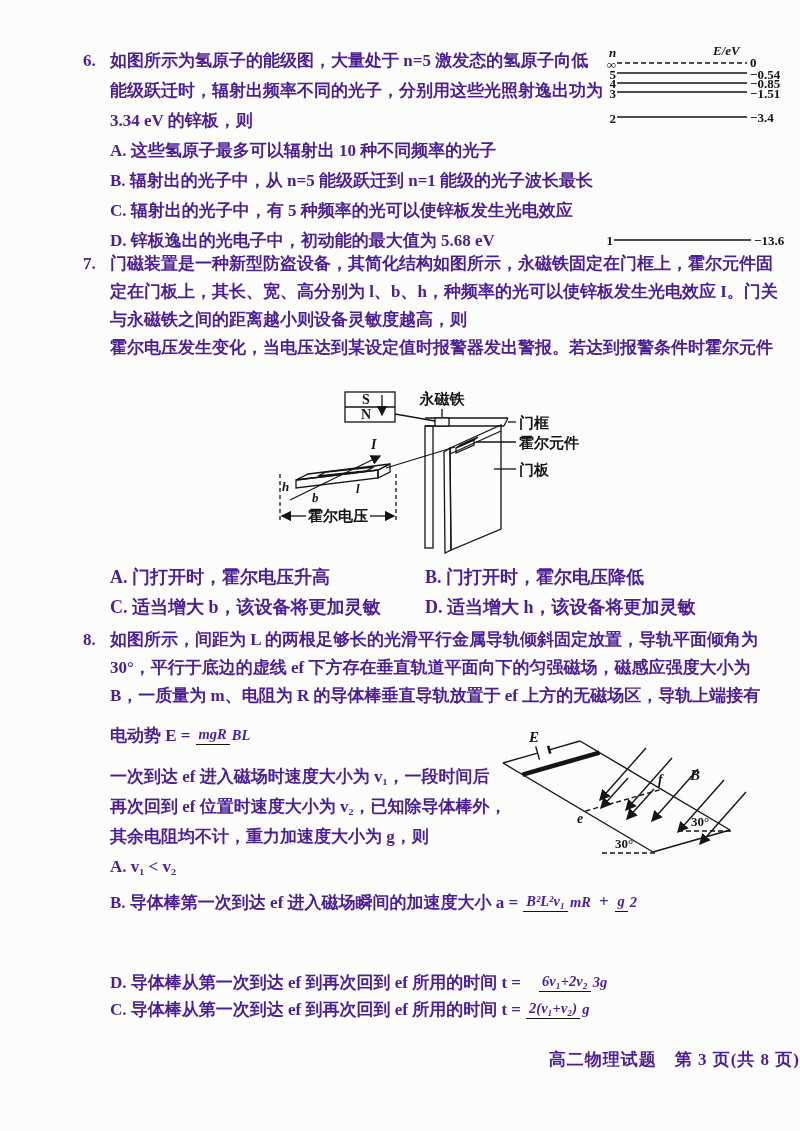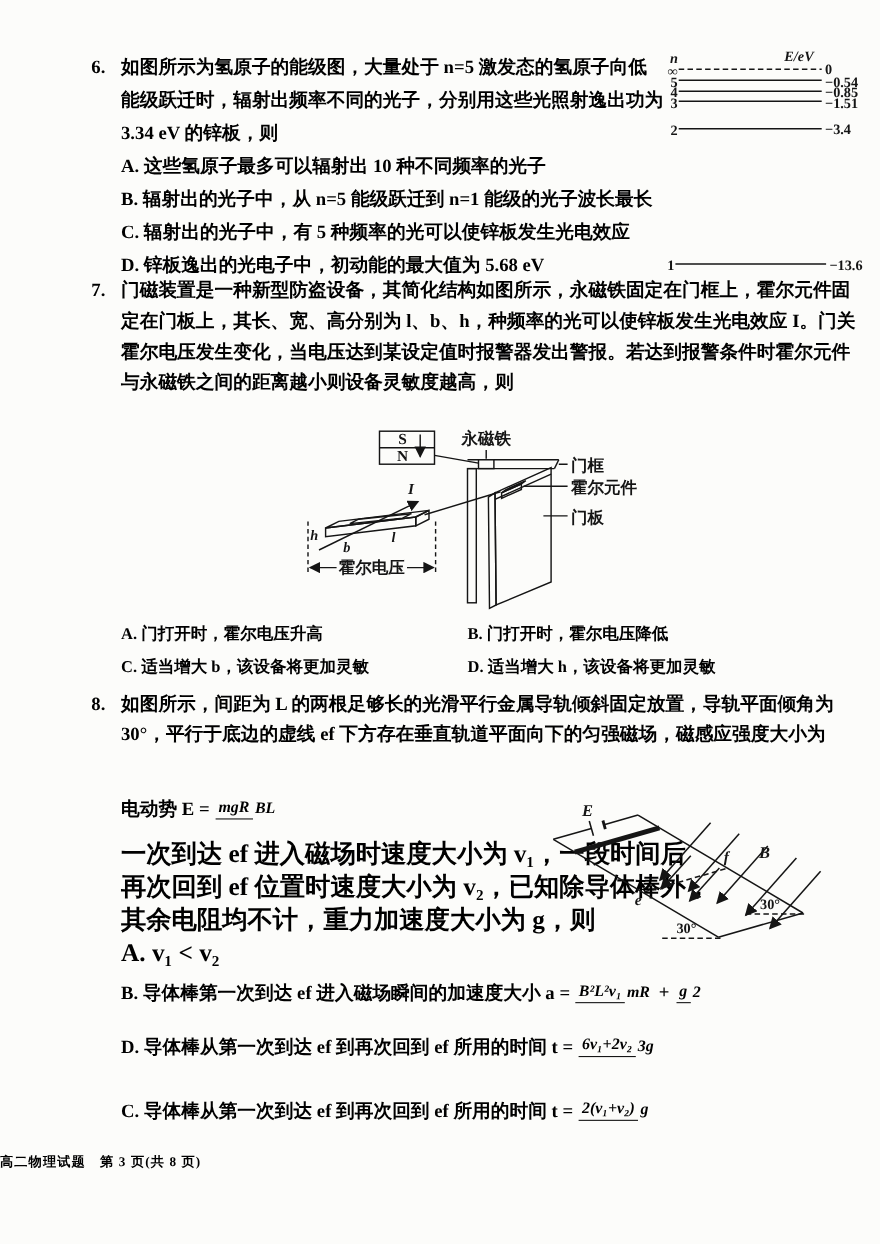--- a/index.html
+++ b/index.html
@@ -1,50 +1,50 @@
 <!DOCTYPE html>
 <html><head>
 <meta charset="utf-8">
 <style>
   html,body { margin:0; padding:0; background:#e8e8e6; }
   .page {
     position:relative; width:800px; height:1131px; margin:0 auto;
-    background:#fcfcfa; color:#000000; overflow:hidden;
+    background:#fcfcfa; color:#4c1d95; overflow:hidden;
     font-family:"Liberation Serif","DejaVu Serif",serif;
     font-weight:600;
   }
   .q { position:absolute; font-size:17px; white-space:nowrap; }
   .q6 { left:83px; top:46px;  line-height:30px; }
   .q7 { left:83px; top:250px; line-height:28px; }
   .q8 { left:83px; top:626px; line-height:28px; }
   .qnum { display:inline-block; width:27px; }
   .ind  { padding-left:27px; }
   .q7opts {
     position:absolute; left:110px; top:562px; width:645px;
     display:grid; grid-template-columns:315px auto; line-height:30px;
-    font-size:15px; white-space:nowrap;
+    font-size:18px; white-space:nowrap;
   }
   .fline { position:absolute; display:flex; align-items:center;
            font-size:17px; white-space:nowrap; }
   .q8emf  { left:110px; top:710px; height:50px;justify-content:space-between; }
   .q8col  { position:absolute; left:110px; top:762px; line-height:30px;
-            font-size:23px; white-space:nowrap; }
+            font-size:17px; white-space:nowrap; }
   .optB { left:110px; top:876px; height:52px; }
   .optC { left:110px; top:983px; height:52px; }
-  .optD { left:110px; top:925px; height:52px; }
+  .optD { left:110px; top:956px; height:52px;gap:13px; }
   .frac { display:inline-flex; flex-direction:row; align-items:center;
           font-size:14.5px; line-height:1.25; font-style:italic; margin:0 5px; }
   .frac .num { border-bottom:1.4px solid #151515; padding:0 3px; }
   .frac .den { padding:0 2px; }
   .plus { margin:0 1px; font-style:normal; }
   .diag { position:absolute; }
   .diag text { font-family:"Liberation Serif","DejaVu Serif",serif;
                font-weight:600; fill:#151515; }
-  .footer { position:absolute; left:0; right:0; top:1048px; text-align:left;
-            font-size:12px; letter-spacing:1px; }
+  .footer { position:absolute; left:0; right:0; top:1048px; text-align:right;
+            font-size:17px; letter-spacing:1px; }
 </style>
 </head>
 <body>
 
 <div class="page">
 
   <section class="q q6">
     <div><span class="qnum">6.</span><span>如图所示为氢原子的能级图，大量处于 n=5 激发态的氢原子向低</span></div>
     <div class="ind">能级跃迁时，辐射出频率不同的光子，分别用这些光照射逸出功为</div>
     <div class="ind">3.34 eV 的锌板，则</div>
@@ -75,22 +75,22 @@
     <text x="149" y="37" font-size="13">−0.54</text>
     <text x="149" y="46" font-size="13">−0.85</text>
     <text x="149" y="56" font-size="13">−1.51</text>
     <text x="149" y="80" font-size="13">−3.4</text>
     <text x="153" y="203" font-size="13">−13.6</text>
   </svg>
 
   <section class="q q7">
     <div><span class="qnum">7.</span><span>门磁装置是一种新型防盗设备，其简化结构如图所示，永磁铁固定在门框上，霍尔元件固</span></div>
     <div class="ind">定在门板上，其长、宽、高分别为 l、b、h，种频率的光可以使锌板发生光电效应 I。门关</div>
+    <div class="ind">与永磁铁之间的距离越小则设备灵敏度越高，则</div>
     <div class="ind">霍尔电压发生变化，当电压达到某设定值时报警器发出警报。若达到报警条件时霍尔元件</div>
-    <div class="ind">与永磁铁之间的距离越小则设备灵敏度越高，则</div>
   </section>
 
   <svg class="diag" style="left:268px; top:388px;" width="332" height="175" viewBox="0 0 332 175">
     <defs>
       <marker id="ah" markerWidth="9" markerHeight="8" refX="7" refY="4" orient="auto">
         <path d="M0,0 L8,4 L0,8 z" fill="#151515"></path>
       </marker>
     </defs>
     <g stroke="#151515" stroke-width="1.3" fill="none">
 
@@ -146,20 +146,21 @@
   <div class="q7opts">
     <div>A. 门打开时，霍尔电压升高</div>
     <div>B. 门打开时，霍尔电压降低</div>
     <div>C. 适当增大 b，该设备将更加灵敏</div>
     <div>D. 适当增大 h，该设备将更加灵敏</div>
   </div>
 
   <section class="q q8">
     <div><span class="qnum">8.</span><span>如图所示，间距为 L 的两根足够长的光滑平行金属导轨倾斜固定放置，导轨平面倾角为</span></div>
     <div class="ind">30°，平行于底边的虚线 ef 下方存在垂直轨道平面向下的匀强磁场，磁感应强度大小为</div>
+    <div class="ind">B，一质量为 m、电阻为 R 的导体棒垂直导轨放置于 ef 上方的无磁场区，导轨上端接有</div>
   </section>
 
   <div class="fline q8emf">
     <span>电动势 E =</span>
     <span class="frac">
         <span class="num">mgR</span>
         <span class="den">BL</span>
       </span>
   </div>
 

